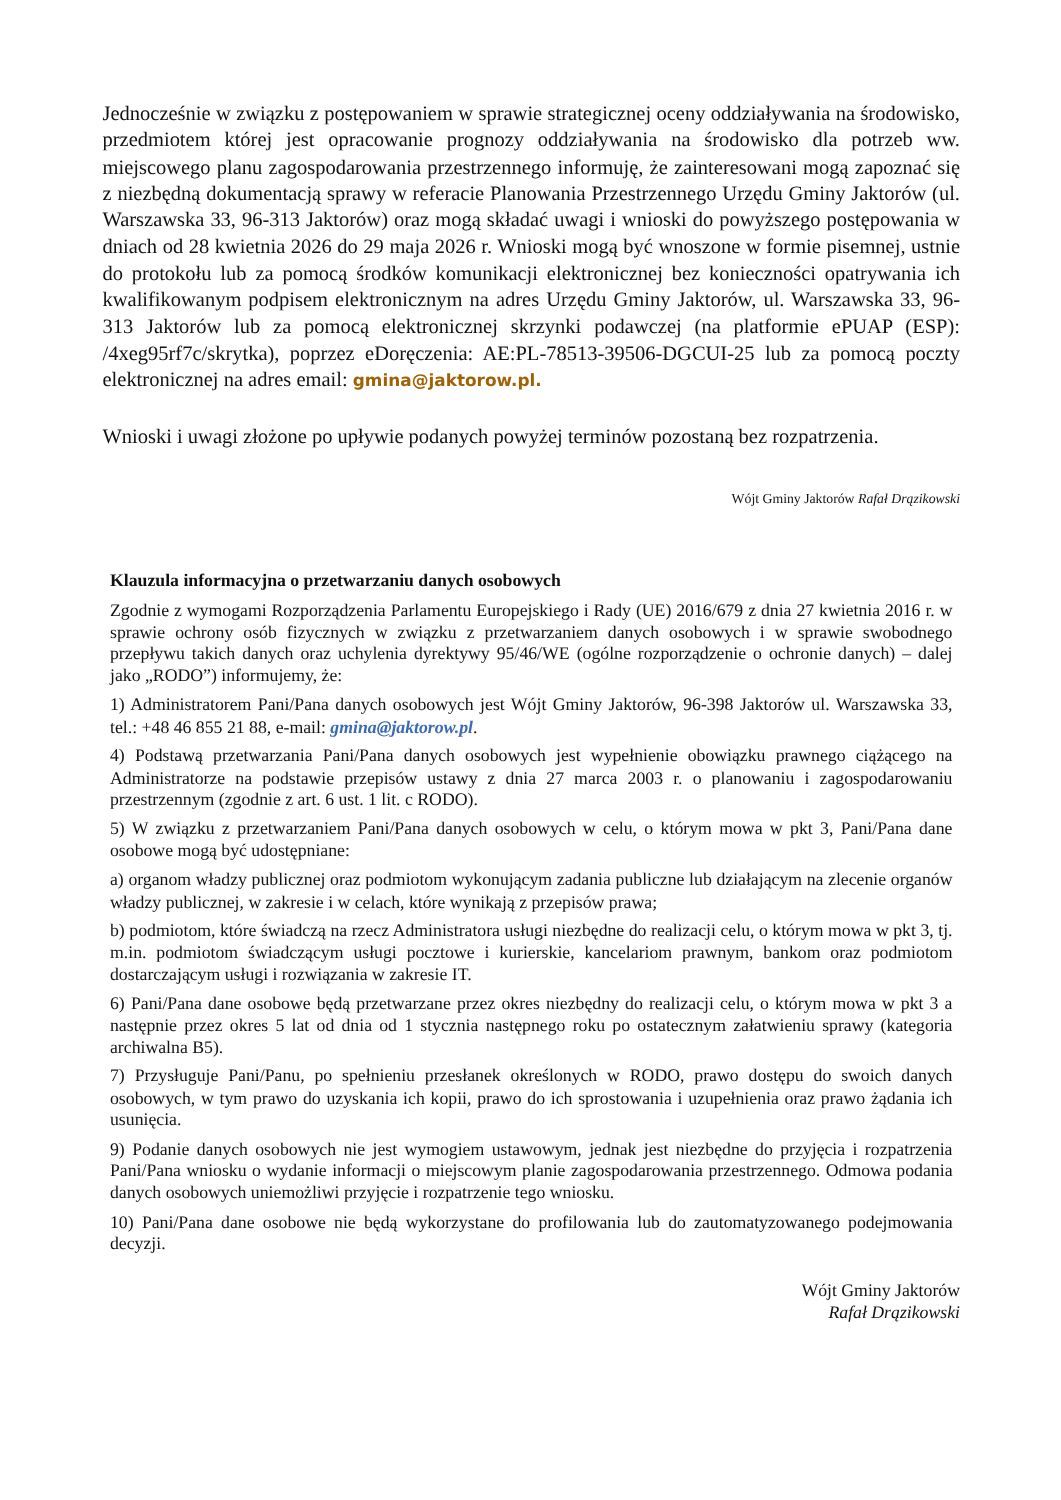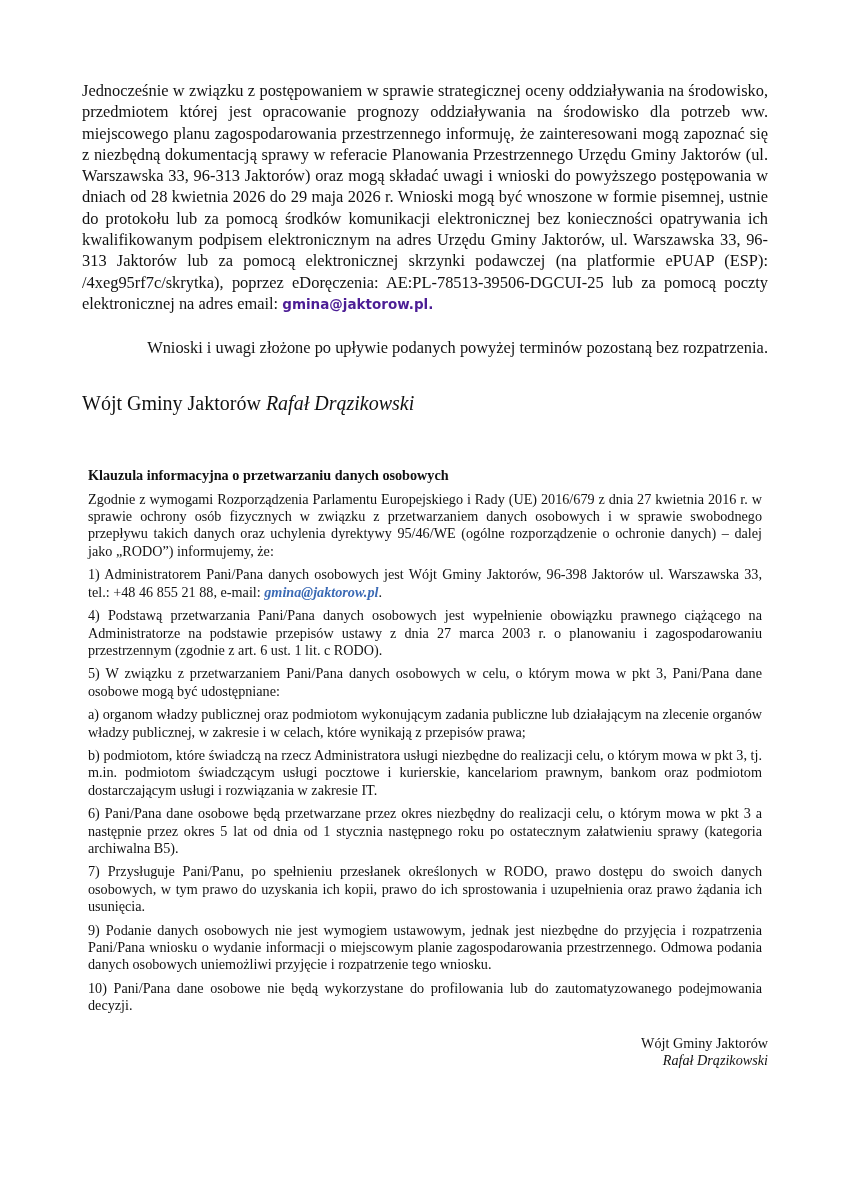--- a/index.html
+++ b/index.html
@@ -6,24 +6,24 @@
   body { width: 849px; height: 1200px; position: relative; overflow: hidden; }
   .page {
     position: absolute; left: 82px; top: 80px; width: 686px;
     font-family: "Liberation Serif", serif; color: #111111;
   }
   .p1 {
     font-size: 16.4px; line-height: 21.3px; text-align: justify; margin: 0;
   }
   .email-sans {
     font-family: "DejaVu Sans", sans-serif; font-weight: bold; font-size: 13.5px;
-    color: #4c1d95; text-decoration: none;
+    color: #a16207; text-decoration: none;
   }
-  .p2 { font-size: 16.4px; line-height: 21px; margin: 22px 0 0 0; text-align: right; }
-  .sig1 { font-size: 20px; text-align: left; margin: 34px 0 0 0; }
+  .p2 { font-size: 16.4px; line-height: 21px; margin: 22px 0 0 0; }
+  .sig1 { font-size: 11px; text-align: right; margin: 34px 0 0 0; }
   .sig1 i { font-style: italic; }
   .clause { margin-top: 52px; font-size: 14.2px; line-height: 17.4px; }
   .clause-title { text-align: center; font-weight: bold; margin: 0; }
   .clause p { margin: 6px; text-align: justify; }
   .email-serif { font-weight: bold; color: #3b6ab5; text-decoration: none; font-style: italic; }
   .sig2 { margin-top: 20px; text-align: right; font-size: 14.2px; line-height: 17.4px; }
   .sig2 .name { font-style: italic; display: block; }
 </style>
 </head>
 <body>

